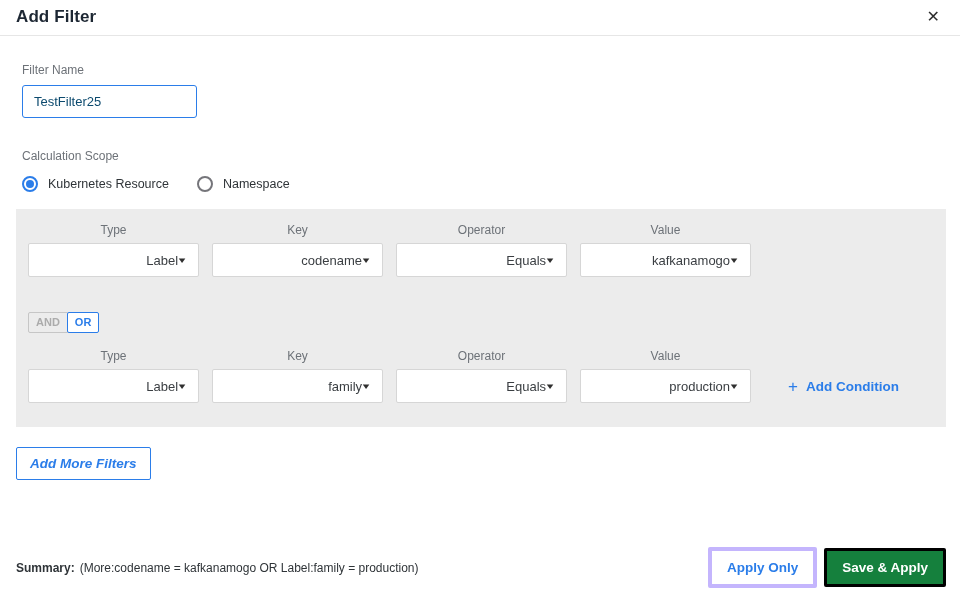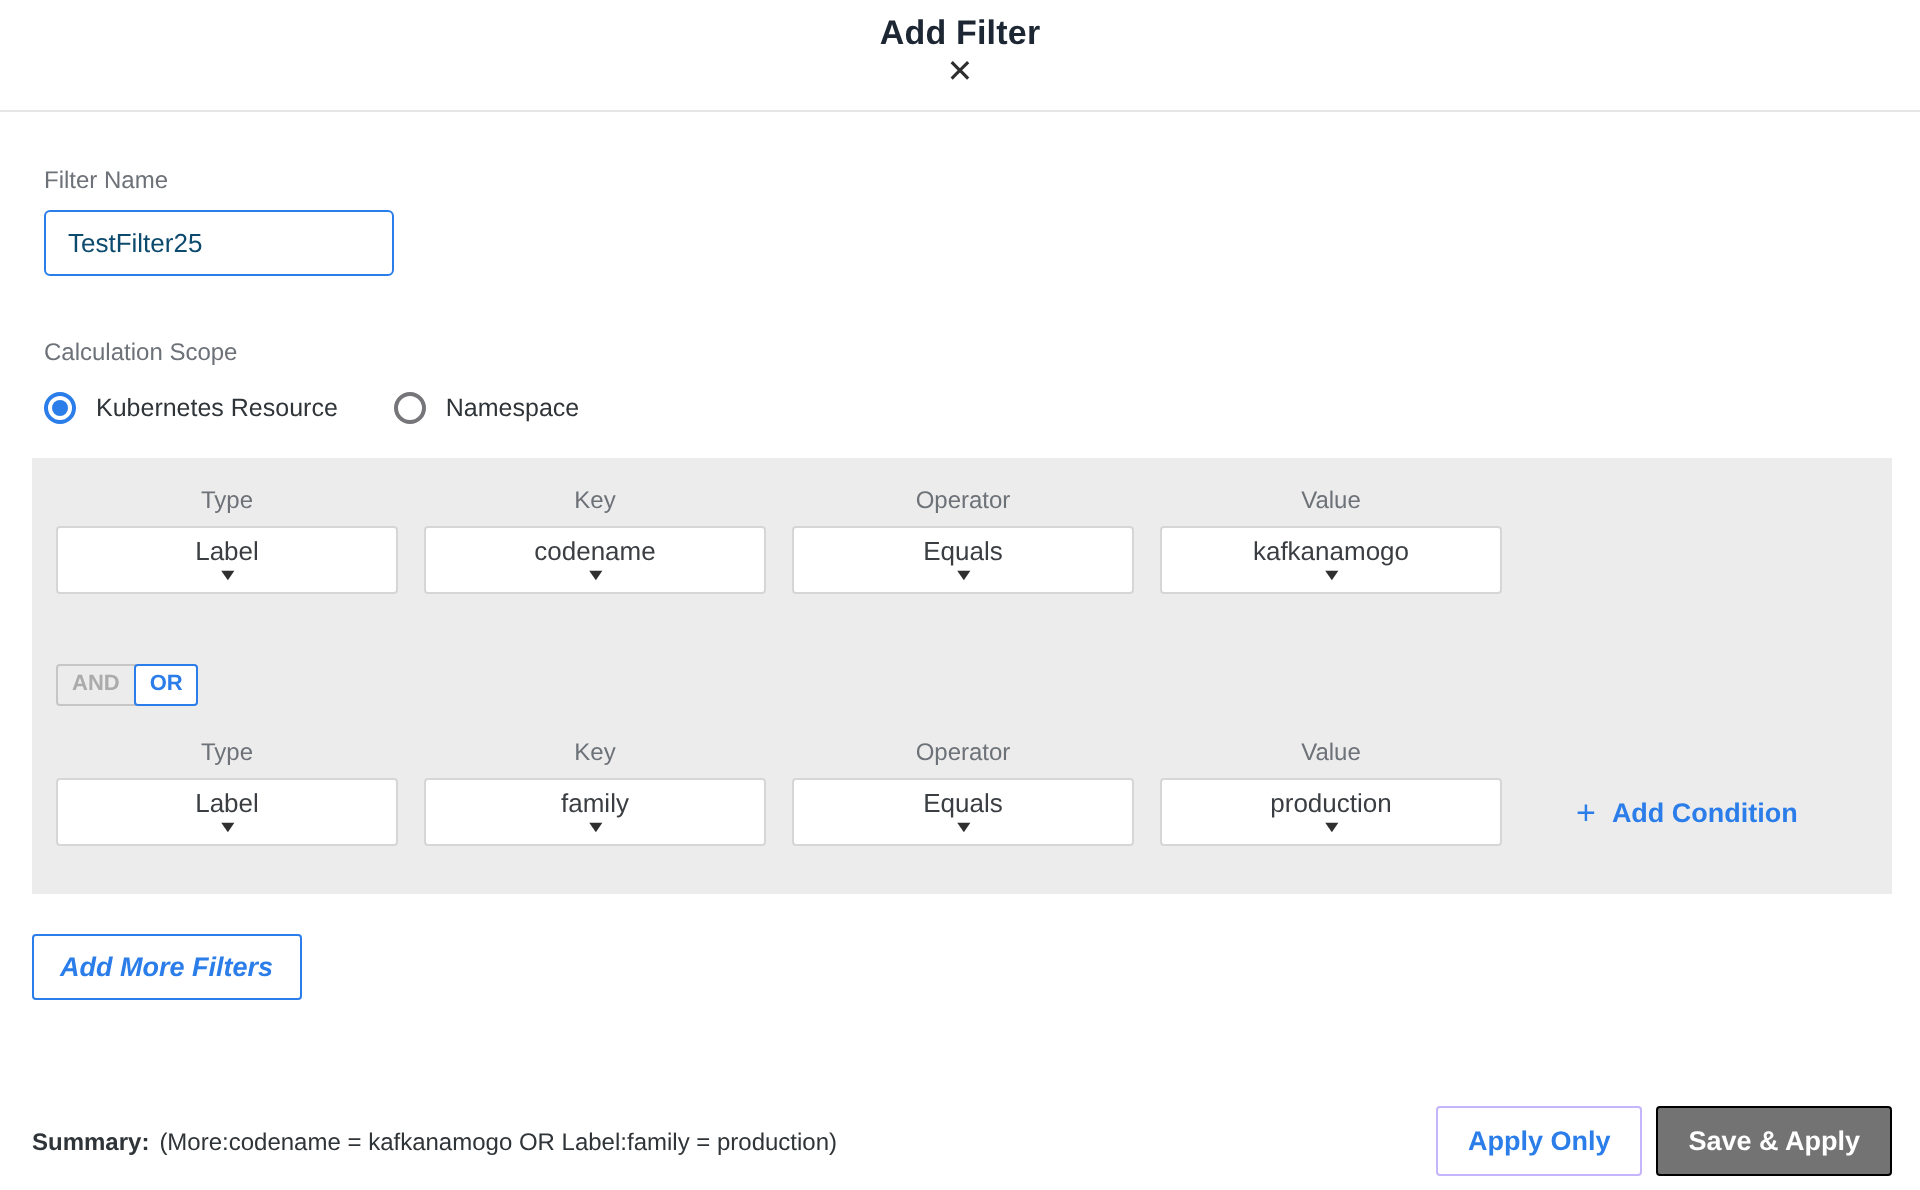--- a/index.html
+++ b/index.html
@@ -8,21 +8,20 @@
     font-family: "Liberation Sans", sans-serif;
     background: #ffffff;
     color: #1d2733;
     position: relative;
     overflow: hidden;
   }
   .modal-header {
     display: flex; align-items: center; justify-content: space-between;
     padding: 7px 16px 8px 16px;
     border-bottom: 1px solid #e6e6e6;
-    flex-direction: column;
   }
   .modal-title { font-size: 17px; font-weight: 700; color: #1d2733; letter-spacing: .1px; }
   .close-btn {
     font-size: 16px; color: #2d2d2d; cursor: pointer; line-height: 1;
     padding: 2px 4px; background: none; border: none;
     font-family: "Liberation Sans", sans-serif;
   }
   .modal-body { padding: 0 14px 0 16px; }
   .inset { margin-left: 6px; }
   .field-label { font-size: 12px; color: #6d7278; display: block; }
@@ -53,22 +52,22 @@
     margin-top: 17px;
     background: #ececec;
     padding: 14px 12px 24px 12px;
   }
   .cond-label-row { display: flex; text-align: center; }
   .cond-label-row .field-label { width: 171px; margin-right: 13px; }
   .cond-row { display: flex; align-items: center; margin-top: 6px; }
   .dropdown {
     width: 171px; height: 34px; margin-right: 13px;
     background: #ffffff; border: 1px solid #d6d6d6; border-radius: 2px;
-    display: flex; align-items: center; justify-content: center;
-    padding: 0 12px; cursor: pointer; flex-direction: column;
+    display: flex; align-items: center; justify-content: flex-end;
+    padding: 0 12px; cursor: pointer;
   }
   .dropdown-value { font-size: 13px; color: #3a3e42; }
   .caret { font-size: 8px; color: #2f2f2f; transform: scaleX(1.4); }
 
   .logic-toggle { display: inline-flex; margin-top: 35px; }
   .logic-seg {
     font-size: 11px; font-weight: 700;
     padding: 3px 7px; line-height: 13px;
     border: 1px solid #c6c6c6; color: #ababab; background: #ececec;
     cursor: pointer; border-radius: 2px 0 0 2px;
@@ -102,22 +101,22 @@
     padding: 0 14px 7px 16px;
   }
   .summary { font-size: 12px; color: #2f3438; }
   .summary-label { font-weight: 700; margin-right: 5px; }
   .footer-buttons { display: flex; align-items: center; }
   .btn {
     font-size: 13.5px; font-weight: 700; border-radius: 2px;
     padding: 9px 15px; cursor: pointer;
     font-family: "Liberation Sans", sans-serif;
   }
-  .btn-outline { background: #ffffff; color: #2b7de9; border: 1px solid #c4b5fd; }
-  .btn-primary { background: #737373; color: #ffffff; border: 1px solid #000000; margin-left: 7px; }
+  .btn-outline { background: #ffffff; color: #2b7de9; border: 4px solid #c4b5fd; }
+  .btn-primary { background: #15803d; color: #ffffff; border: 3px solid #000000; margin-left: 7px; }
 </style>
 </head>
 <body>
 
 <div class="modal">
 
   <div class="modal-header">
     <div class="modal-title">Add Filter</div>
     <button class="close-btn">✕</button>
   </div>

